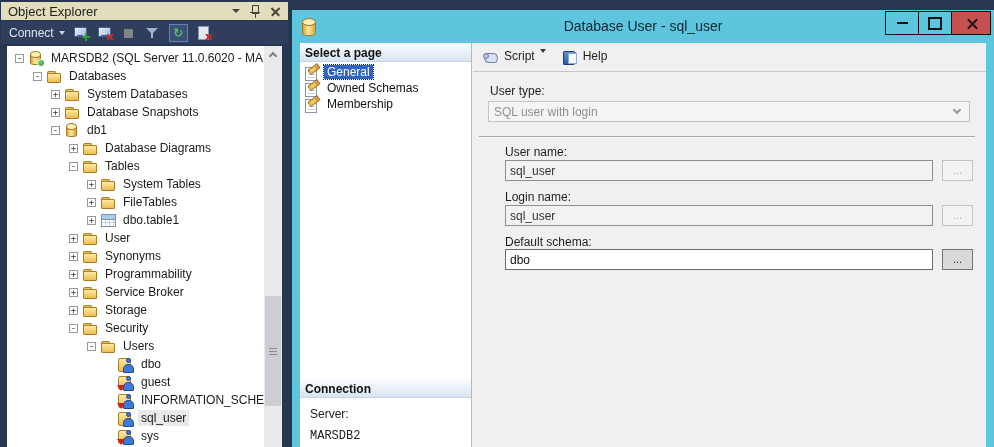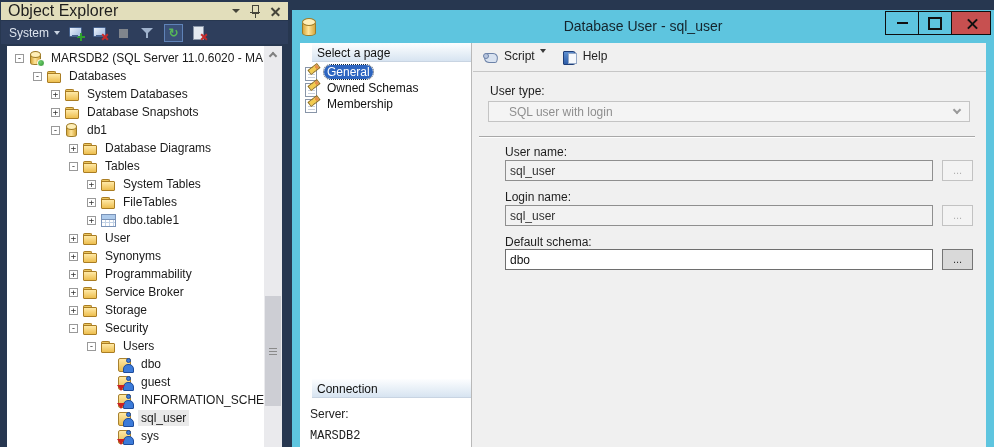--- a/index.html
+++ b/index.html
@@ -3,21 +3,21 @@
 <meta charset="utf-8">
 <style>
   * { margin:0; padding:0; box-sizing:border-box; }
   html,body { width:994px; height:447px; overflow:hidden; }
   body { background:#273750; font-family:"Liberation Sans", sans-serif; position:relative; }
 
   
   .oe { position:absolute; left:0; top:0; width:290px; height:447px; }
   .oe-title { position:absolute; left:1px; top:2px; width:287px; height:18px;
               background:#E2DEBB; display:flex; align-items:center; padding:0 7px; }
-  .oe-title-text { font-size:16px; color:#1E1E1E; flex:1; }
+  .oe-title-text { font-size:13px; color:#1E1E1E; flex:1; }
   .oe-title-icons { display:flex; align-items:center; gap:9px; }
   .caret-down { width:0; height:0; border-left:4px solid transparent;
                 border-right:4px solid transparent; border-top:4px solid #45453A; }
   .i-pin { width:12px; height:13px; position:relative;
            background:linear-gradient(#45453A,#45453A) 5.5px 8px/1px 5px no-repeat; }
   .i-pin::before { content:""; position:absolute; left:3px; top:0; width:5px; height:7px;
                    background:#E2DEBB; border:1px solid #45453A; }
   .i-pin::after { content:""; position:absolute; left:1px; top:7px; width:10px; height:1px;
                   background:#45453A; }
   .x-icon { position:relative; width:11px; height:11px; }
@@ -133,33 +133,33 @@
   .wb.max::before { content:""; width:10px; height:9px; border:2px solid #111; }
   .wb.close::before, .wb.close::after { content:""; position:absolute; left:14px; top:11px;
         width:13px; height:2px; background:#111; }
   .wb.close::before { transform:rotate(45deg); } .wb.close::after { transform:rotate(-45deg); }
 
   .dlg-body { position:absolute; left:8px; right:8px; top:33px; bottom:0; background:#F0F0F0; }
 
   .pane { position:absolute; left:0; top:0; width:172px; bottom:0; background:#fff;
           border-right:1px solid #B9B9B9; }
   .pane-header { height:19px; background:linear-gradient(180deg,#FDFEFF,#D7E4F1);
-                 border-bottom:1px solid #C8D4E2; font-size:12px; font-weight:normal;
-                 color:#111; padding:3px 0 0 5px;margin-left:12px; }
+                 border-bottom:1px solid #C8D4E2; font-size:12px; font-weight:bold;
+                 color:#111; padding:3px 0 0 5px; }
   .page-list { padding-top:2px; }
   .page-item { height:16px; display:flex; align-items:center; padding-left:4px;
                font-size:12px; color:#111; }
   .i-page { width:15px; height:15px; position:relative; flex:0 0 15px; margin-right:5px; }
   .i-page::before { content:""; position:absolute; left:1px; top:2px; width:10px; height:12px;
       background:repeating-linear-gradient(#C8D0DC 0 1px, transparent 1px 3px) 2px 3px/7px 8px no-repeat, #fff;
       border:1px solid #8895A8; }
   .i-page::after { content:""; position:absolute; right:-1px; top:1px; width:10px; height:4px;
       background:linear-gradient(90deg,#F2CB4E 70%,#E89148 70%); border:1px solid #947018;
       transform:rotate(-38deg); }
-  .page-label { padding:0 3px;border-radius:7px; }
+  .page-label { padding:0 3px; }
   .page-label.selected { background:#2D65C0; color:#fff; outline:1px dotted #0F2540; }
 
   .pane-conn { position:absolute; left:0; right:0; top:336px; }
   .conn-label { font-size:12px; color:#222; padding-left:10px; }
   .mt8 { margin-top:9px; } .mt2 { margin-top:8px;font-family:Liberation Mono, monospace; }
 
   .content { position:absolute; left:173px; top:0; right:0; bottom:0; }
   .dlg-toolbar { height:29px; border-bottom:1px solid #C6C6C6; display:flex; align-items:center;
                  padding-left:10px; gap:16px; font-size:12px; color:#222; }
   .tool-btn { display:flex; align-items:flex-start; gap:5px; }
@@ -174,21 +174,21 @@
       background:linear-gradient(180deg,#5E8FD0,#2E5DA8); border:1px solid #1E3E78;
       border-radius:1px 3px 3px 1px; }
   .i-help::after { content:""; position:absolute; left:6px; top:4px; width:7px; height:9px;
       background:#F5F8FC; border:1px solid #93A8C8; }
 
   .form { position:absolute; left:0; top:29px; right:0; bottom:0; font-size:12px; color:#1E1E1E; }
   .flabel { position:absolute; }
   .lbl-usertype { left:17px; top:12px; }
   .combo { position:absolute; left:15px; top:29px; width:482px; height:21px;
            background:#F4F4F4; border:1px solid #C4C4C4; color:#8F8F8F;
-           display:flex; align-items:center; padding-left:20px; }
+           display:flex; align-items:center; padding-left:5px; }
   .combo .chev { position:absolute; right:9px; top:5px; width:6px; height:6px;
            border-right:2px solid #9A9A9A; border-bottom:2px solid #9A9A9A; transform:rotate(45deg); }
   .hsep { position:absolute; left:6px; top:64px; width:496px; height:0;
           border-top:1px solid #A8A8A8; border-bottom:1px solid #FDFDFD; }
   .lbl-username { left:32px; top:73px; }
   .lbl-login    { left:32px; top:118px; }
   .lbl-schema   { left:32px; top:163px; }
   .tfield { position:absolute; height:21px; width:428px; left:32px; font-size:12px;
             padding:0 4px; font-family:"Liberation Sans",sans-serif; }
   .tfield.dis { background:#F2F2F2; border:1px solid #8F8F8F; color:#333; }
@@ -210,21 +210,21 @@
       <span class="oe-title-text">Object Explorer</span>
       <span class="oe-title-icons">
         <span class="caret-down"></span>
         <span class="i-pin"></span>
         <span class="x-icon"></span>
       </span>
     </header>
 
     <div class="oe-toolbar">
       <span class="connect-btn">
-        <span>System</span>
+        <span>Connect</span>
         <span class="tb-caret"></span>
       </span>
       <span class="tb-icon i-mon">
           <span class="badge-plus"></span>
         </span>
       <span class="tb-icon i-mon">
           <span class="badge-x"></span>
         </span>
       <span class="tb-icon i-stop"></span>
       <span class="tb-icon i-funnel"></span>

